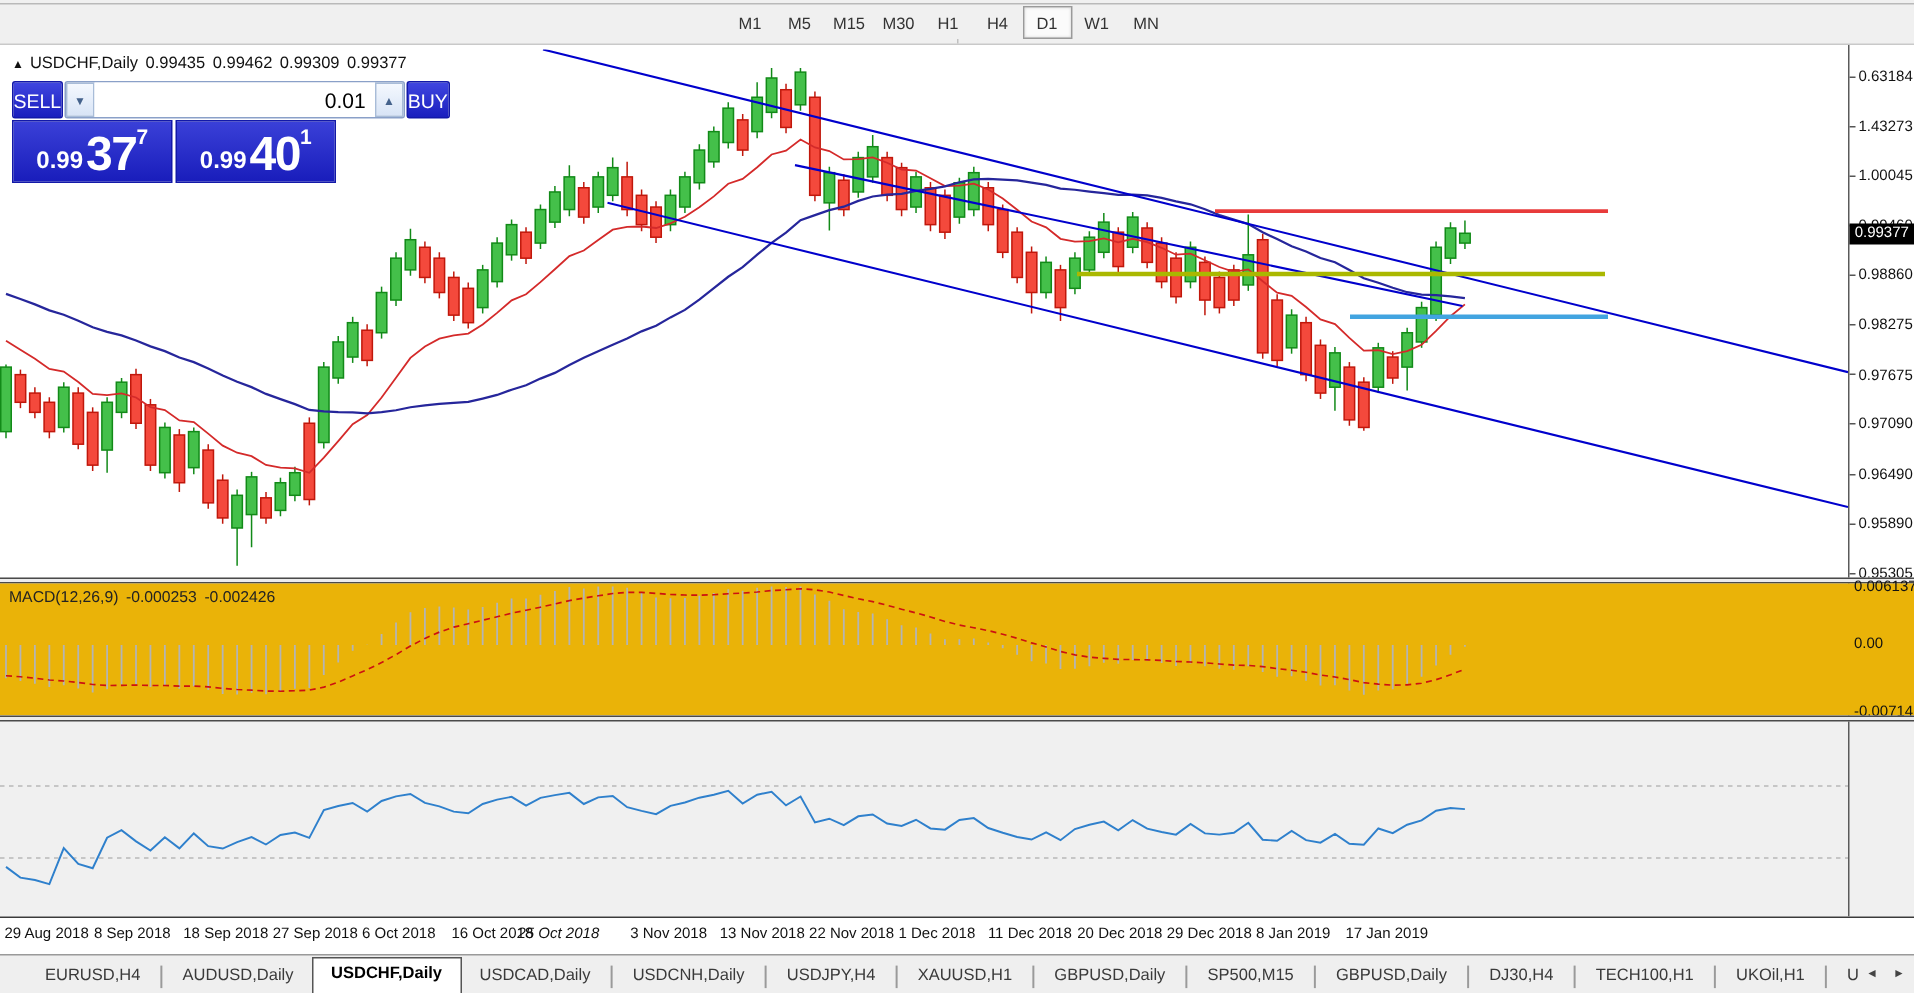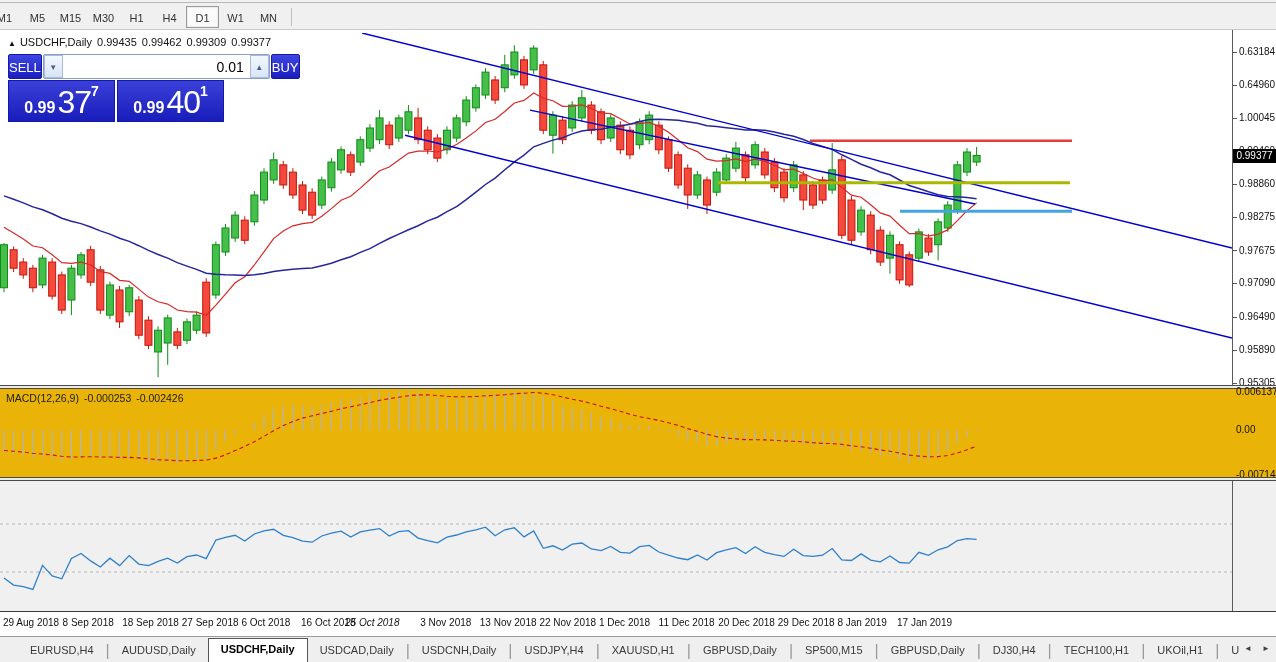--- a/index.html
+++ b/index.html
@@ -4,21 +4,21 @@
 <style>
   * { box-sizing: border-box; margin:0; padding:0; }
   html,body { width:1276px; height:662px; overflow:hidden; background:#f0f0f0;
     font-family:"Liberation Sans", sans-serif; -webkit-font-smoothing:antialiased; }
   .abs { position:absolute; }
   #app { position:relative; width:1276px; height:662px; background:#f0f0f0; }
 
   
   #top-strip { left:0; top:0; width:1276px; height:3px; background:#f0f0f0; border-bottom:1px solid #b9b9b9; }
   #toolbar { left:0; top:4px; width:1276px; height:26px; background:#f0f0f0; border-bottom:1px solid #c9c9c9;
-    display:flex; align-items:center; padding-left:0; }
+    display:flex; align-items:center; padding-left:0;flex-direction:column; }
   #tf-buttons { display:flex; margin-left:-12px; }
   .tf-btn { width:33px; height:22px; line-height:22px; text-align:center; font-size:11px; color:#333;
     background:transparent; border:1px solid transparent; cursor:default; }
   .tf-btn.active { background:#fbfbfb; border:1px solid #9a9a9a; box-shadow:inset 0 0 2px #ccc; }
   .tb-sep { width:1px; height:18px; background:#c0c0c0; margin:0 6px; }
 
   
   #chart-wrap { left:0; top:30px; width:1276px; height:356px; background:#fff; }
   #chart-svg { left:0; top:30px; }
   #chart-header { left:8px; top:36px; font-size:11px; color:#111; z-index:5; }
@@ -33,21 +33,21 @@
   #tp-stepper { flex:1; display:flex; border:1px solid #8aa0c8; background:#fff; margin:0 1px; border-radius:2px; }
   .spin-btn { width:19px; background:linear-gradient(#f4f8fe,#d8e4f6); border:1px solid #a8bcd8;
     font-size:8px; color:#44628c; text-align:center; line-height:23px; }
   #tp-volume { flex:1; border:none; text-align:right; font-size:14px; padding-right:6px; color:#000;
     font-family:"Liberation Sans", sans-serif; outline:none; }
   #tp-row2 { display:flex; margin-top:1px; }
   .price-box { width:107px; height:42px; color:#fff; background:linear-gradient(#3a40d8,#191dbb);
     border:1px solid #1218a8; display:flex; align-items:flex-end; justify-content:center; padding-bottom:4px; }
   .price-box + .price-box { margin-left:2px; }
   .pb-small { font-size:16px; font-weight:bold; margin-right:2px; line-height:18px; }
-  .pb-big { font-size:32px; font-weight:normal; line-height:30px; letter-spacing:-1px; }
+  .pb-big { font-size:32px; font-weight:bold; line-height:30px; letter-spacing:-1px; }
   .pb-sup { font-size:14px; font-weight:bold; align-self:flex-start; margin-top:2px; }
 
   
   #price-scale { left:1233px; top:30px; width:43px; height:356px; background:#fff; }
   .ps-tick { position:absolute; left:0; font-size:10px; color:#111; height:12px; line-height:12px; }
   .ps-tick .dash { display:inline-block; width:4px; height:1px; background:#555; vertical-align:middle; margin-right:2px; }
   #price-marker { position:absolute; left:0; width:43px; height:14px; background:#000; color:#fff;
     font-size:10px; line-height:14px; text-align:center; z-index:4; }
   .v-border { position:absolute; width:1px; background:#5a5a5a; }
 
@@ -342,21 +342,21 @@
       <div class="price-box">
         <span class="pb-small">0.99</span>
         <span class="pb-big">40</span>
         <span class="pb-sup">1</span>
       </div>
     </div>
   </div>
 
   <div class="abs" id="price-scale">
       <div class="ps-tick" style="top: 15.9944px;"><span class="dash"></span><span>0.63184</span></div>
-      <div class="ps-tick" style="top: 48.676px;"><span class="dash"></span><span>0.64960</span></div>
+      <div class="ps-tick" style="top: 48.676px;"><span class="dash"></span><span>1.43273</span></div>
       <div class="ps-tick" style="top: 82.1955px;"><span class="dash"></span><span>1.00045</span></div>
       <div class="ps-tick" style="top: 114.877px;"><span class="dash"></span><span>0.99460</span></div>
       <div class="ps-tick" style="top: 148.397px;"><span class="dash"></span><span>0.98860</span></div>
       <div class="ps-tick" style="top: 181.078px;"><span class="dash"></span><span>0.98275</span></div>
       <div class="ps-tick" style="top: 214.598px;"><span class="dash"></span><span>0.97675</span></div>
       <div class="ps-tick" style="top: 247.279px;"><span class="dash"></span><span>0.97090</span></div>
       <div class="ps-tick" style="top: 280.799px;"><span class="dash"></span><span>0.96490</span></div>
       <div class="ps-tick" style="top: 314.318px;"><span class="dash"></span><span>0.95890</span></div>
       <div class="ps-tick" style="top: 347px;"><span class="dash"></span><span>0.95305</span></div>
       <div id="price-marker" style="top: 118.514px;">0.99377</div>

